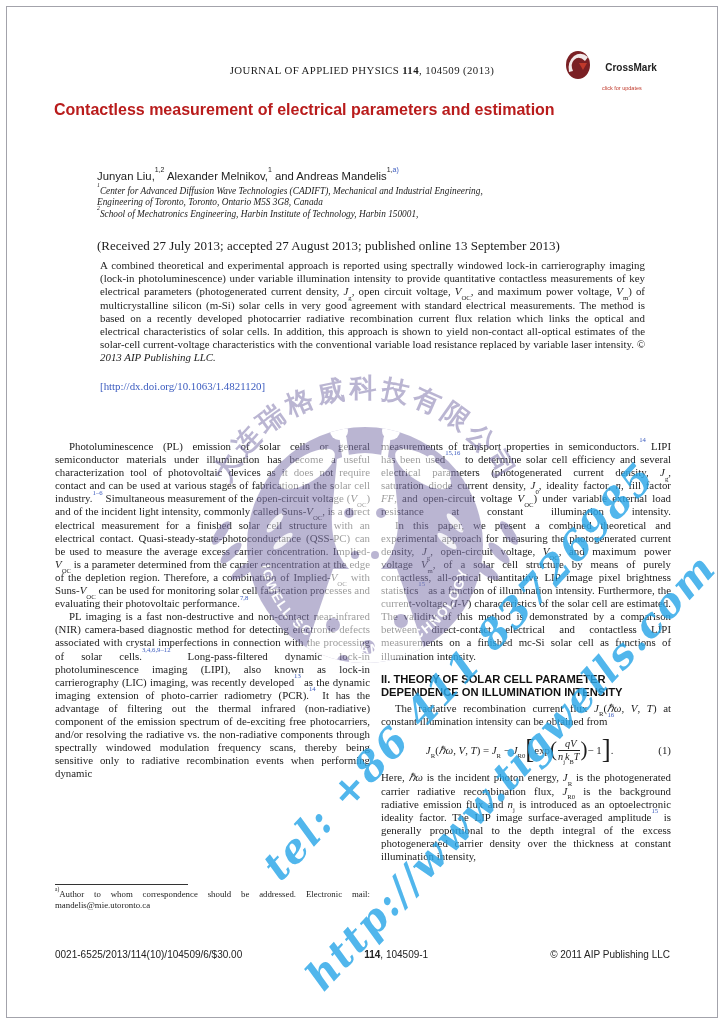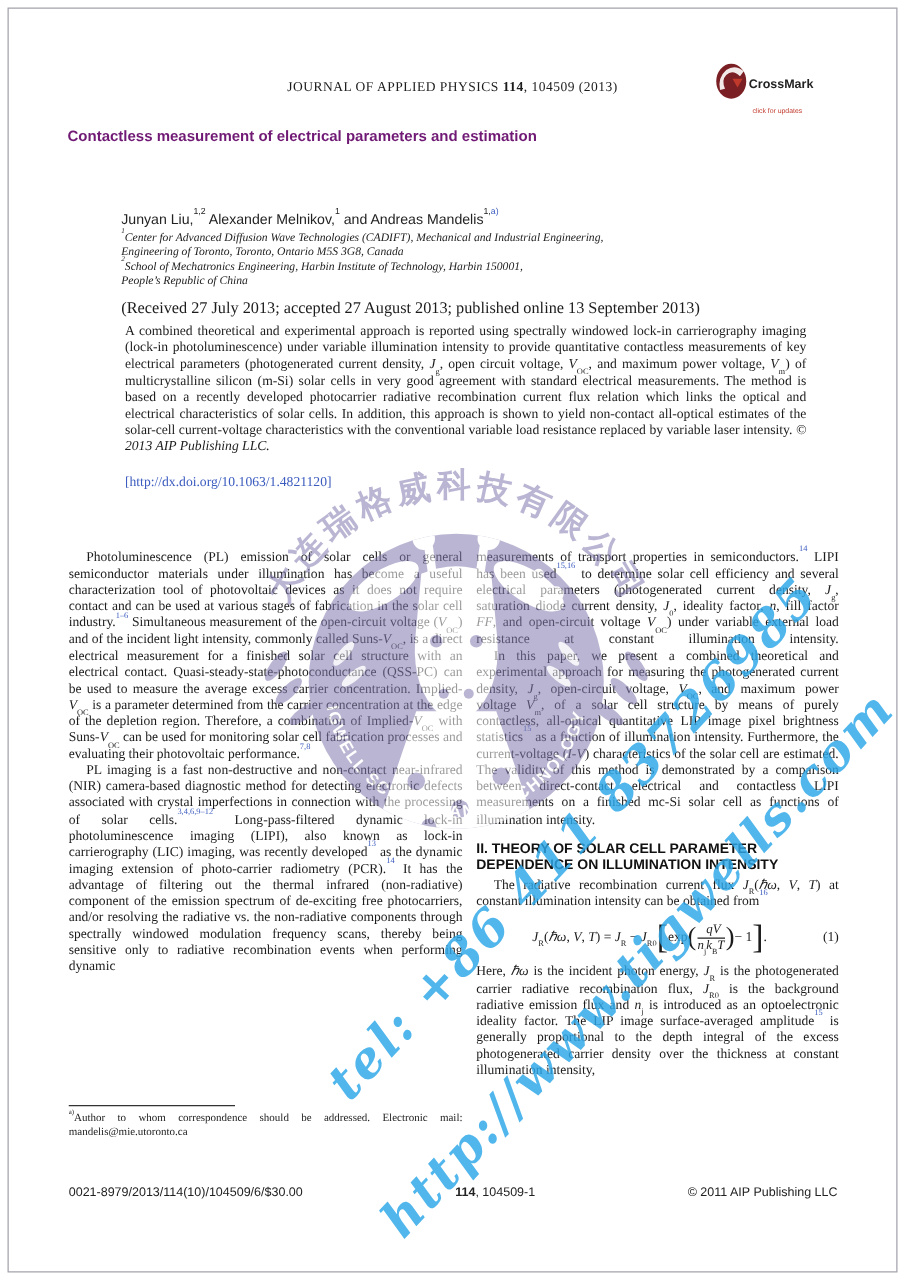--- a/index.html
+++ b/index.html
@@ -4,27 +4,27 @@
 <style>
   html,body{margin:0;padding:0;background:#fff;}
   .canvas{position:relative;width:724px;height:1024px;background:#fff;overflow:hidden;
           font-family:"Liberation Serif",serif;color:#1c1c1c;}
   .page{position:absolute;left:6px;top:6px;right:6px;bottom:6px;border:1px solid #a3a3ab;background:#fff;}
 
   
   .jheader{position:absolute;left:0;top:64px;width:100%;text-align:center;font-size:10.8px;letter-spacing:.4px;}
   .jheader b{font-weight:bold;}
   .crossmark{position:absolute;left:572px;top:50px;width:78px;height:40px;cursor:pointer;}
-  .cm-row{display:flex;align-items:center;gap:0;}
+  .cm-row{display:flex;align-items:center;gap:13px;justify-content:center;}
   .cm-text{font-family:"Liberation Sans",sans-serif;font-size:10px;font-weight:bold;color:#222;}
   .cm-tag{font-family:"Liberation Sans",sans-serif;font-size:5.5px;color:#c0392b;margin-left:30px;margin-top:1px;}
 
   
   .title{position:absolute;left:54px;top:99px;width:620px;font-family:"Liberation Sans",sans-serif;
-         font-weight:bold;font-size:12px;line-height:21.5px;color:#701a75;}
+         font-weight:bold;font-size:16px;line-height:21.5px;color:#b91c1c;}
   .authors{position:absolute;left:97px;top:170px;font-family:"Liberation Sans",sans-serif;font-size:11.3px;color:#222;}
   .affil{position:absolute;left:97px;top:186px;font-style:italic;font-size:9.3px;line-height:11.3px;color:#222;}
   .history{position:absolute;left:97px;top:238px;font-size:13px;}
   .abstract{position:absolute;left:100px;top:259px;width:545px;font-size:10.9px;line-height:13.2px;text-align:justify;}
   .doi{color:#3b5bbf;display:inline-block;margin-top:15px;}
 
   
   .colL{position:absolute;left:55px;top:440px;width:315px;font-size:10.85px;line-height:13.1px;text-align:justify;}
   .colR{position:absolute;left:381px;top:440px;width:290px;font-size:10.85px;line-height:13.1px;text-align:justify;}
   .shead{font-family:"Liberation Sans",sans-serif;font-weight:bold;font-size:11.2px;line-height:13.5px;
@@ -87,21 +87,20 @@
 
   <div class="title">
     <div>Contactless measurement of electrical parameters and estimation</div>
   </div>
 
   <div class="authors">Junyan Liu,<sup>1,2</sup> Alexander Melnikov,<sup>1</sup> and Andreas Mandelis<sup>1,</sup><sup class="ref">a)</sup></div>
   <div class="affil">
     <div><sup>1</sup>Center for Advanced Diffusion Wave Technologies (CADIFT), Mechanical and Industrial Engineering,</div>
     <div>Engineering of Toronto, Toronto, Ontario M5S 3G8, Canada</div>
     <div><sup>2</sup>School of Mechatronics Engineering, Harbin Institute of Technology, Harbin 150001,</div>
-    <div>People’s Republic of China</div>
   </div>
 
   <div class="history">(Received 27 July 2013; accepted 27 August 2013; published online 13 September 2013)</div>
 
   <div class="abstract">
     <span>A combined theoretical and experimental approach is reported using spectrally windowed lock-in carrierography imaging (lock-in photoluminescence) under variable illumination intensity to provide quantitative contactless measurements of key electrical parameters (photogenerated current density, <i>J</i><sub>g</sub>, open circuit voltage, <i>V</i><sub>OC</sub>, and maximum power voltage, <i>V</i><sub>m</sub>) of multicrystalline silicon (m-Si) solar cells in very good agreement with standard electrical measurements. The method is based on a recently developed photocarrier radiative recombination current flux relation which links the optical and electrical characteristics of solar cells. In addition, this approach is shown to yield non-contact all-optical estimates of the solar-cell current-voltage characteristics with the conventional variable load resistance replaced by variable laser intensity. <i>© 2013 AIP Publishing LLC.</i></span><br>
     <span class="doi">[http://dx.doi.org/10.1063/1.4821120]</span>
   </div>
 
   <div class="colL">
@@ -138,21 +137,21 @@
 
     <p>Here, <i>ℏω</i> is the incident photon energy, <i>J</i><sub>R</sub> is the photogenerated carrier radiative recombination flux, <i>J</i><sub>R0</sub> is the background radiative emission flux and <i>n</i><sub>j</sub> is introduced as an optoelectronic ideality factor. The LIP image surface-averaged amplitude<sup class="ref">15</sup> is generally proportional to the depth integral of the excess photogenerated carrier density over the thickness at constant illumination intensity,</p>
   </div>
 
   <div class="footnote">
     <div class="fn-rule"></div>
     <span><sup>a)</sup>Author to whom correspondence should be addressed. Electronic mail: <span>mandelis@mie.utoronto.ca</span></span>
   </div>
 
   <div class="pfooter">
-    <span>0021-8979/2013/114(10)/104509/6/$30.00</span>
+    <span>0021-6525/2013/114(10)/104509/6/$30.00</span>
     <span><b>114</b><span>, 104509-1</span></span>
     <span>© 2011 AIP Publishing LLC</span>
   </div>
 
   <div class="wm-stamp">
     <svg width="364" height="364" viewBox="0 0 364 364">
       <defs>
         <path id="arcTop" d="M 41,133 A 150,150 0 0 1 323,133"></path>
         <path id="arcBottom" d="M 78,200 A 105,105 0 0 0 286,200"></path>
         <clipPath id="discClip">

